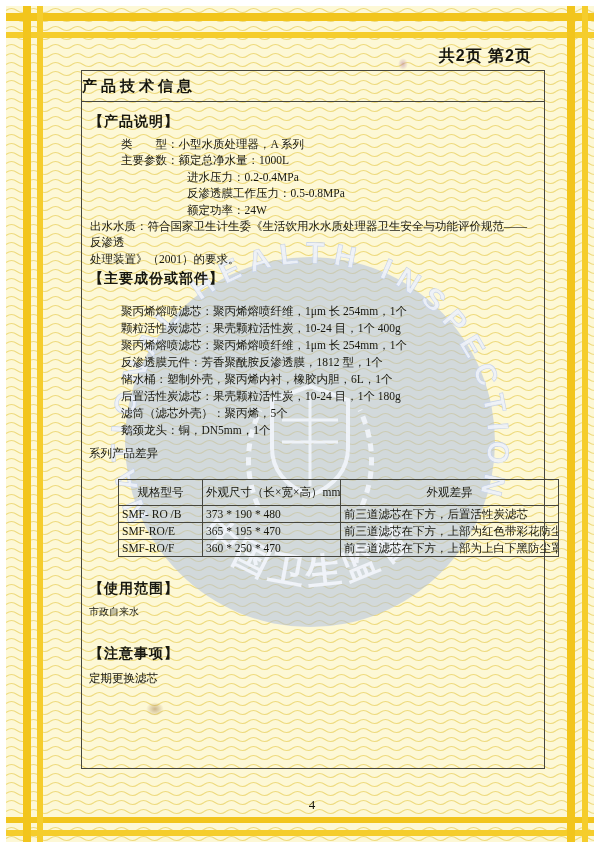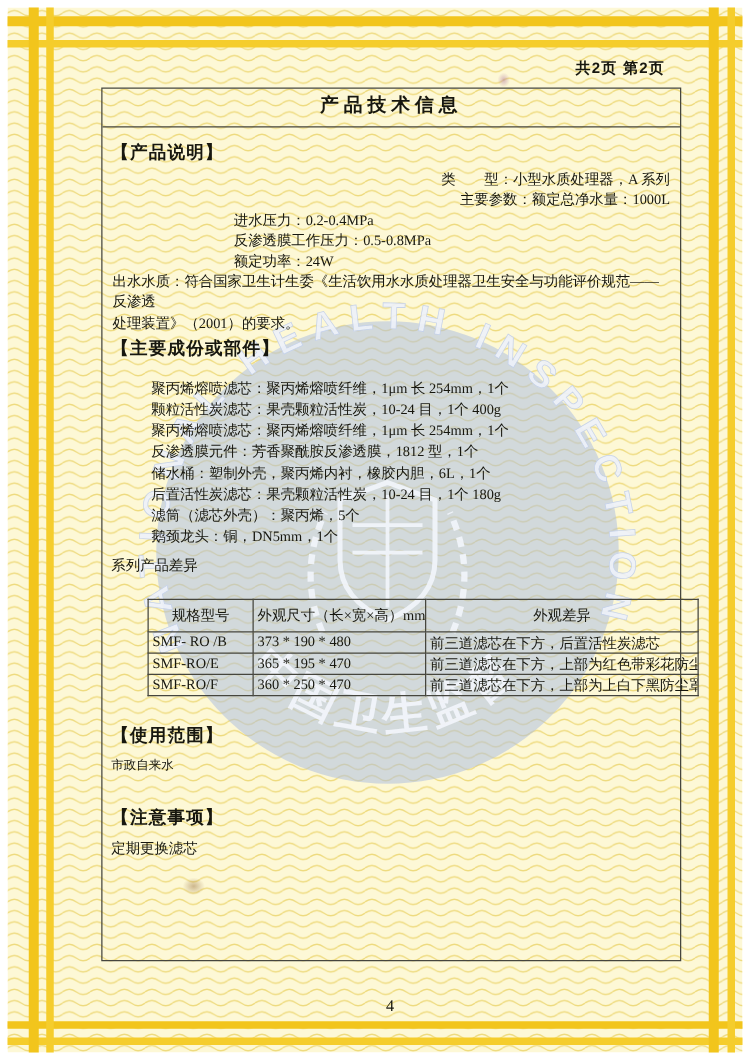--- a/index.html
+++ b/index.html
@@ -17,32 +17,32 @@
   .h3{left:6px;top:817px;width:588px;height:6px;}
   .h4{left:6px;top:830px;width:588px;height:6px;background:#f5cd2c;}
   .v1{left:23px;top:6px;width:8px;height:836px;}
   .v2{left:37px;top:6px;width:6px;height:836px;background:#f5cd2c;}
   .v3{left:567px;top:6px;width:8px;height:836px;}
   .v4{left:582px;top:6px;width:6px;height:836px;background:#f5cd2c;}
   
   .wm{left:0;top:0;z-index:3;}
   
   .sheet-ind{right:68px;top:46px;z-index:5;font-family:"Liberation Sans","DejaVu Sans",sans-serif;
-    font-weight:bold;font-size:12px;letter-spacing:1px;}
+    font-weight:bold;font-size:16px;letter-spacing:1px;}
   .footer-num{left:81px;top:797px;width:462px;text-align:center;z-index:5;font-size:13px;}
   
   .content-box{left:81px;top:70px;width:462px;height:697px;border:1.4px solid #46463e;z-index:4;}
-  .title-row{height:30px;line-height:30px;text-align:center;border-bottom:1.4px solid #46463e;
-    font-size:15px;font-weight:bold;letter-spacing:4px;font-family:Liberation Mono, monospace;}
+  .title-row{height:30px;line-height:30px;text-align:left;border-bottom:1.4px solid #46463e;
+    font-size:15px;font-weight:bold;letter-spacing:4px;}
   .flow{padding:0 8px 0 7px;font-size:11.5px;}
   .sec-h{font-family:"Liberation Sans","DejaVu Sans",sans-serif;font-weight:bold;
     font-size:14px;letter-spacing:1px;height:18px;line-height:18px;}
   .h-desc{margin-top:10px;}
   .specs{margin-top:6px;line-height:16.4px;}
-  .pl-a{padding-left:32px;text-align:right;}
+  .pl-a{padding-left:32px;}
   .pl-b{padding-left:98px;}
   .pl-c{padding-left:1px;}
   .h-comp{margin-top:2px;}
   .comps{margin-top:16px;line-height:17px;}
   .comps div{padding-left:32px;}
   .series-label{margin-top:6px;height:16px;line-height:16px;font-size:11.5px;}
   
   table.spec{border-collapse:collapse;margin:18px 0 0 29px;table-layout:fixed;width:423px;
     font-size:11.5px;}
   table.spec td,table.spec th{border:1px solid #46463e;padding:0 3px;font-weight:normal;

